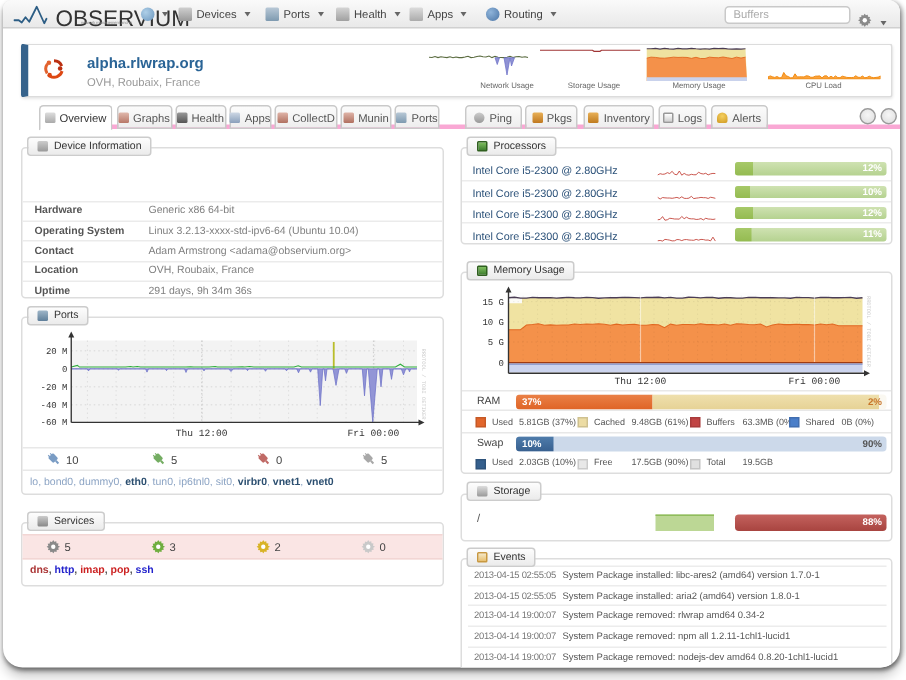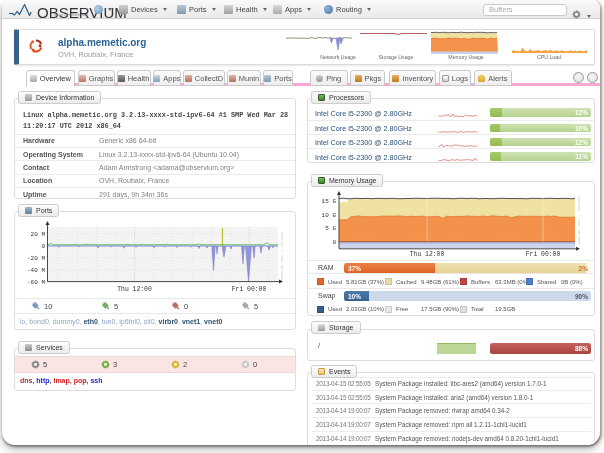--- a/index.html
+++ b/index.html
@@ -103,21 +103,21 @@
     <div class="abs" style="left:10px;top:9px"><svg width="14" height="14" viewBox="0 0 24 24">
           <g stroke="#dd4814" stroke-width="3.4" fill="none">
             <path d="M 12,2.5 A 9.5,9.5 0 0 1 20.8,8.6" stroke="#bb3012"></path>
             <path d="M 21.2,14.5 A 9.5,9.5 0 0 1 7.3,20.2" stroke="#dd4814"></path>
             <path d="M 4.2,17 A 9.5,9.5 0 0 1 4.5,6.2" stroke="#e2622e"></path>
           </g>
           <circle cx="19" cy="11.5" r="2.6" fill="#bb3012"></circle>
           <circle cx="7" cy="19" r="2.6" fill="#dd4814"></circle>
           <circle cx="6.2" cy="4.8" r="2.6" fill="#e2622e"></circle>
         </svg></div>
-    <div class="abs" style="left:39px;top:7px;font-size:10px;font-weight:bold;color:#2a6496">alpha.memetic.org</div>
+    <div class="abs" style="left:39px;top:7px;font-size:10px;font-weight:bold;color:#2a6496">alpha.rlwrap.org</div>
     <div class="abs" style="left:39px;top:19.5px;font-size:7.5px;color:#999">OVH, Roubaix, France</div>
     <div class="abs" style="left:267px;top:1px"><svg width="67" height="23">
           <polyline points="0.0,7.1 2.0,7.3 4.0,6.7 6.0,7.4 8.0,6.9 10.0,7.1 12.0,7.4 14.0,6.9 16.0,7.5 18.0,7.0 20.0,7.4 22.0,7.4 24.0,7.0 26.0,6.5 28.0,7.4 30.0,7.2 32.0,6.7 34.0,6.4 36.0,6.8 38.0,7.0 40.0,6.3 42.0,7.4 44.0,6.5 46.0,7.2 48.0,7.3 50.0,7.4 52.0,7.1 54.0,6.5 56.0,7.3 58.0,6.8 60.0,6.7 62.0,7.1 64.0,6.8 66.0,7.4" fill="none" stroke="#5a6b3f" stroke-width="0.7"></polyline>
           <path d="M 44,7.5 L 45.5,12 L 47,7.5 Z M 50,7.5 L 52,19 L 54,7.5 L 55,13 L 57,7.5 Z" fill="#8f92d4" stroke="#6e72c8" stroke-width="0.5"></path>
         </svg></div>
     <div class="abs" style="left:341px;top:1px"><svg width="67" height="23">
           <path d="M 0,2.5 L 35,2.5 L 36,3.2 L 40,3.2 L 41,2.5 L 67,2.5" fill="none" stroke="#a03535" stroke-width="0.8"></path>
         </svg></div>
     <div class="abs" style="left:412px;top:1px"><svg width="75" height="23">
           <polygon points="0.0,1.5 3.0,1.5 6.0,1.3 9.0,1.8 12.0,1.2 15.0,1.6 18.0,1.8 21.0,1.3 24.0,1.6 27.0,1.6 30.0,1.2 33.0,1.5 36.0,1.7 39.0,1.5 42.0,1.7 45.0,1.3 48.0,1.4 51.0,1.3 54.0,1.6 57.0,1.8 60.0,1.6 63.0,1.7 66.0,1.5 67,23 0,23" fill="#efe2a0"></polygon>
@@ -147,21 +147,20 @@
     <div class="tab" style="left:324.4px;width:35px"><span class="tico" style="background:linear-gradient(#e8b057,#c07820)"></span>Pkgs</div>
     <div class="tab" style="left:363.4px;width:47px"><span class="tico" style="background:linear-gradient(#e8b057,#bf7b1f)"></span>Inventory</div>
     <div class="tab" style="left:412.9px;width:32px"><span class="tico" style="background:linear-gradient(#fff,#cfcfcf);border:.5px solid #999"></span>Logs</div>
     <div class="tab" style="left:447.8px;width:38px"><span class="tico" style="background:radial-gradient(circle at 50% 35%,#f5d060,#cf9820);border-radius:50% 50% 20% 20%"></span>Alerts</div>
     <div class="circ" style="left:546.7px"></div>
     <div class="circ" style="left:561.3px"></div>
   </div>
 
   <div class="btab" style="left:16px;top:91px"><span class="tico" style="background:linear-gradient(#ccc,#999)"></span>Device Information</div>
   <div class="bbody" style="left:12px;top:98px;width:282px;height:101px">
-    <div class="unix">Linux alpha.memetic.org 3.2.13-xxxx-std-ipv6-64 #1 SMP Wed Mar 28<br>11:20:17 UTC 2012 x86_64</div>
     <div class="drow" style="top:34.5px">
         <span class="dlab">Hardware</span>
         <span class="dval">Generic x86 64-bit</span>
       </div>
     <div class="drow" style="top:47.9px">
         <span class="dlab">Operating System</span>
         <span class="dval">Linux 3.2.13-xxxx-std-ipv6-64 (Ubuntu 10.04)</span>
       </div>
     <div class="drow" style="top:61.3px">
         <span class="dlab">Contact</span>

